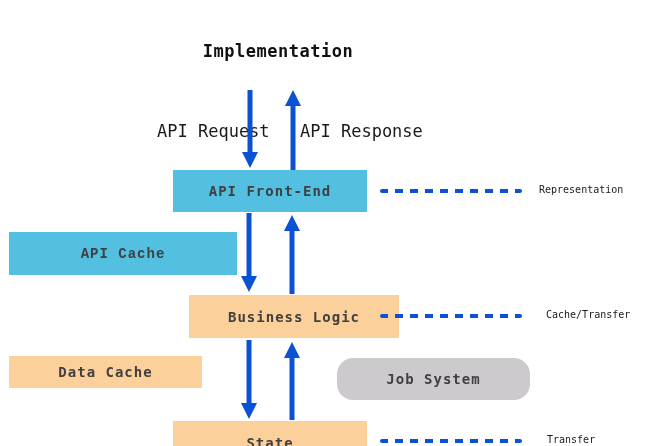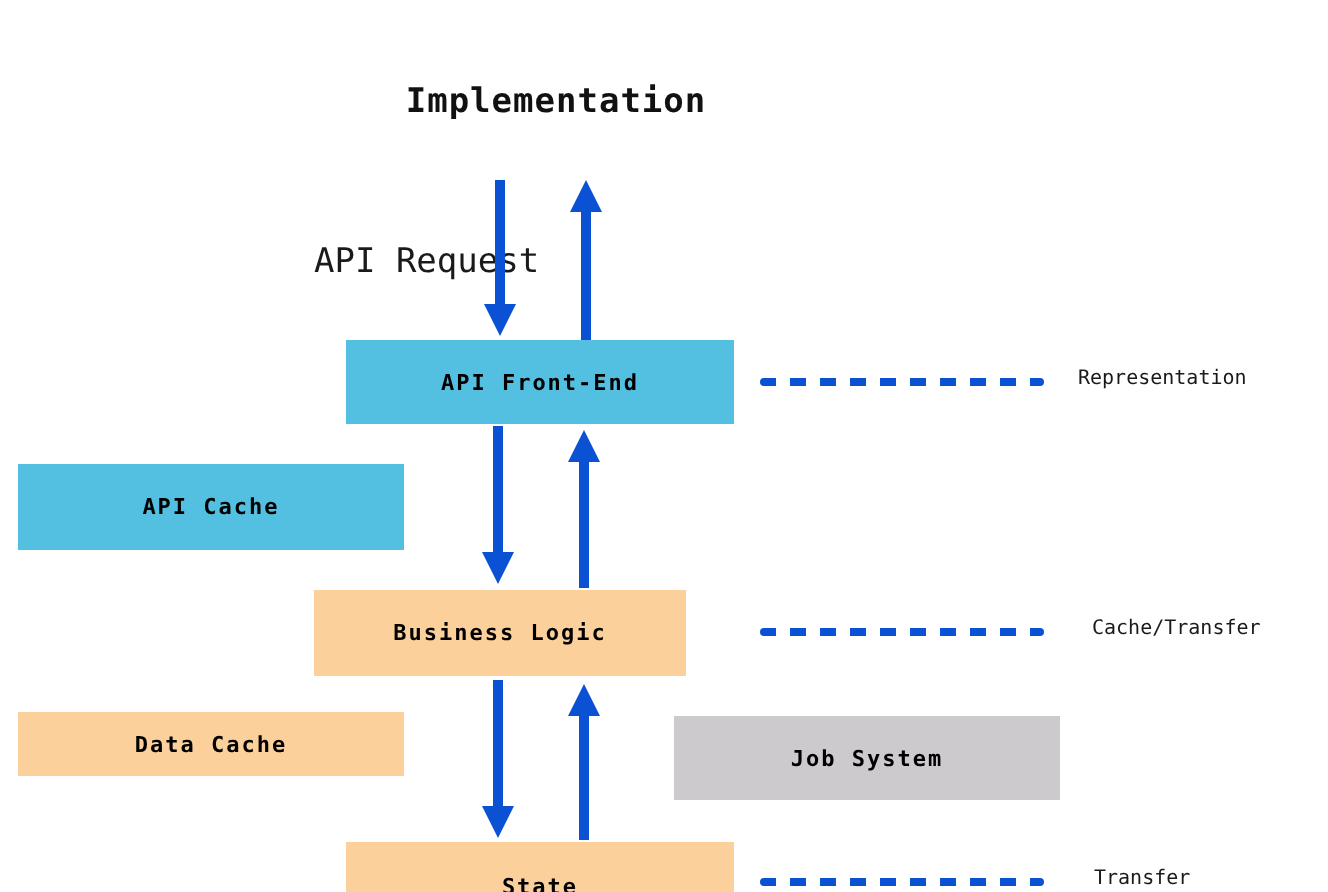--- a/index.html
+++ b/index.html
@@ -31,33 +31,33 @@
     position: absolute;
     font-size: 17px;
     color: #1a1a1a;
     white-space: nowrap;
   }
   .box {
     position: absolute;
     display: flex;
     align-items: center;
     justify-content: center;
-    font-size: 11px;
+    font-size: 14px;
     font-weight: bold;
-    color: #000000;
+    color: #404040;
     letter-spacing: 1px;
     white-space: nowrap;
   }
   .box.blue   { background: var(--blue-box,   #53BFE1); }
   .box.orange { background: var(--orange-box, #FCD09A); }
-  .box.gray   { background: var(--gray-box,   #CDCACD); }
+  .box.gray   { background: var(--gray-box,   #CDCACD); border-radius: 16px; }
 
   .box.api-front-end { left: 173px; top: 142px; width: 194px; height: 42px; }
-  .box.api-cache     { left: 9px;   top: 204px; width: 193px; height: 43px; }
-  .box.business-logic{ left: 157px; top: 267px; width: 186px; height: 43px; }
+  .box.api-cache     { left: 9px;   top: 204px; width: 228px; height: 43px; font-family: Liberation Mono, monospace; }
+  .box.business-logic{ left: 189px; top: 267px; width: 210px; height: 43px; }
   .box.data-cache    { left: 9px;   top: 328px; width: 193px; height: 32px; }
   .box.job-system    { left: 337px; top: 330px; width: 193px; height: 42px; }
   .box.data          { left: 173px; top: 393px; width: 194px; height: 44px; }
 
   .dash-line {
     position: absolute;
     left: 380px;
     width: 142px;
     height: 4px;
     border-radius: 2px;
@@ -95,20 +95,21 @@
   svg.arrows polygon { fill:   var(--arrow-blue, #0B51D3); }
 </style>
 </head>
 <body>
 
 <div id="canvas">
 
   <div class="title">Implementation</div>
 
   <div class="edge-label" style="left:157px; top:93px;">API Request</div>
+  <div class="edge-label" style="left:300px; top:93px;">API Response</div>
 
   <svg class="arrows" viewBox="0 0 664 446">
 
     <g>
       <line x1="250" y1="62" x2="250" y2="124"></line>
       <polygon points="242,124 258,124 250,140"></polygon>
     </g>
 
     <g>
       <line x1="293" y1="142" x2="293" y2="78"></line>

